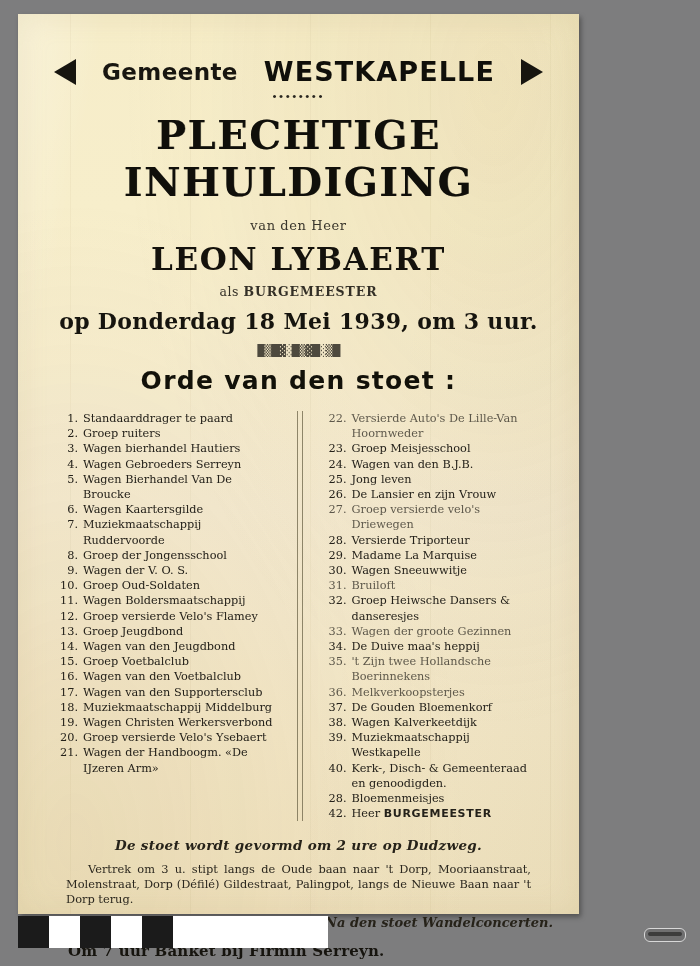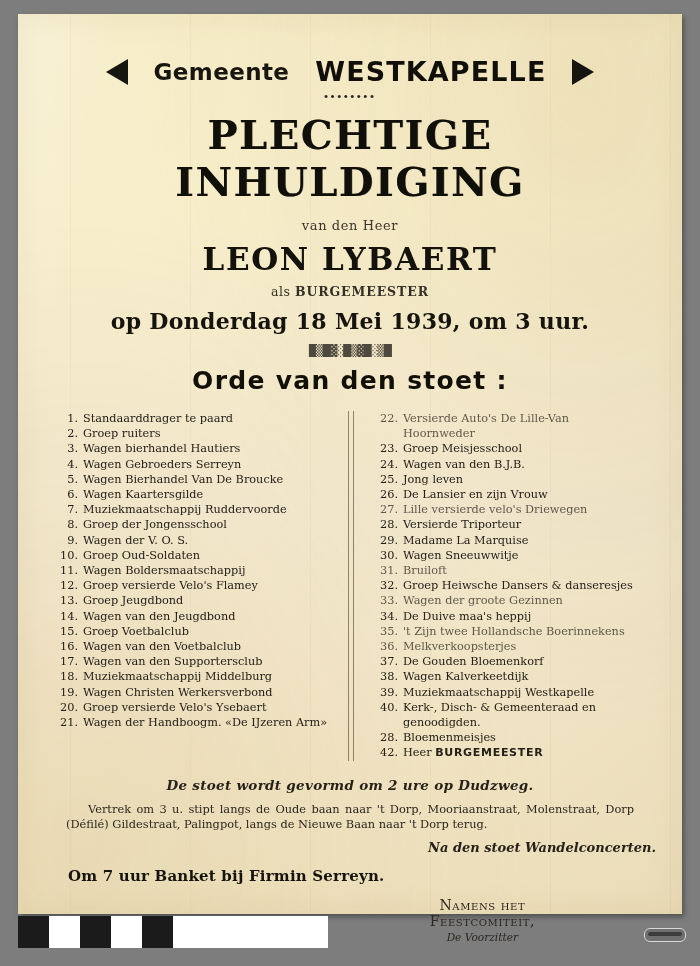--- a/index.html
+++ b/index.html
@@ -20,21 +20,21 @@
     width: 700px;
     height: 966px;
     background: #7d7d7e;
   }
 
   
   #poster {
     position: absolute;
     left: 18px;
     top: 14px;
-    width: 664px;
+    width: 561px;
     height: 900px;
     background:
       linear-gradient(102deg, rgba(255,255,255,0.30) 0%, rgba(255,255,255,0.0) 12%, rgba(0,0,0,0.0) 60%, rgba(120,100,40,0.05) 100%),
       linear-gradient(180deg, #f6edc9 0%, #f7eecb 22%, #f4ead0 55%, #f2e6c6 80%, #efe2bf 100%);
     box-shadow: 2px 3px 5px rgba(0,0,0,0.35), inset 0 0 30px rgba(190,165,110,0.18);
   }
   
   #poster:before {
     content: "";
     position: absolute;
@@ -459,21 +459,21 @@
               <li>
                 <span class="num">25.</span>
                 <span class="txt">Jong leven</span>
               </li>
               <li>
                 <span class="num">26.</span>
                 <span class="txt">De Lansier en zijn Vrouw</span>
               </li>
               <li class="faded">
                 <span class="num">27.</span>
-                <span class="txt">Lille versierde velo's Driewegen</span>
+                <span class="txt">Groep versierde velo's Driewegen</span>
               </li>
               <li>
                 <span class="num">28.</span>
                 <span class="txt">Versierde Triporteur</span>
               </li>
               <li>
                 <span class="num">29.</span>
                 <span class="txt">Madame La Marquise</span>
               </li>
               <li>

